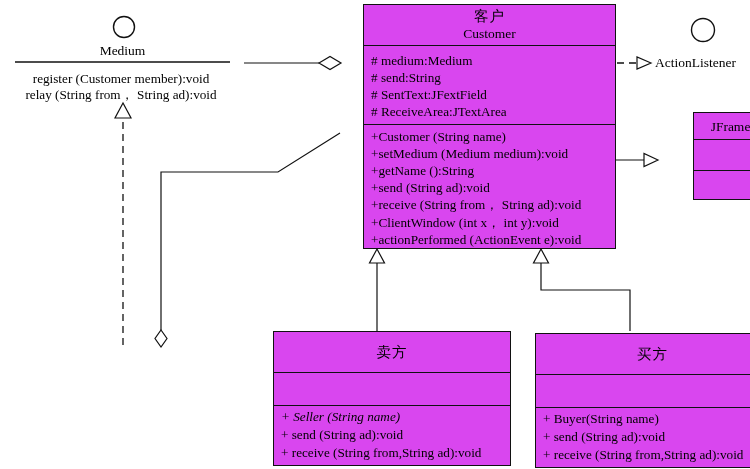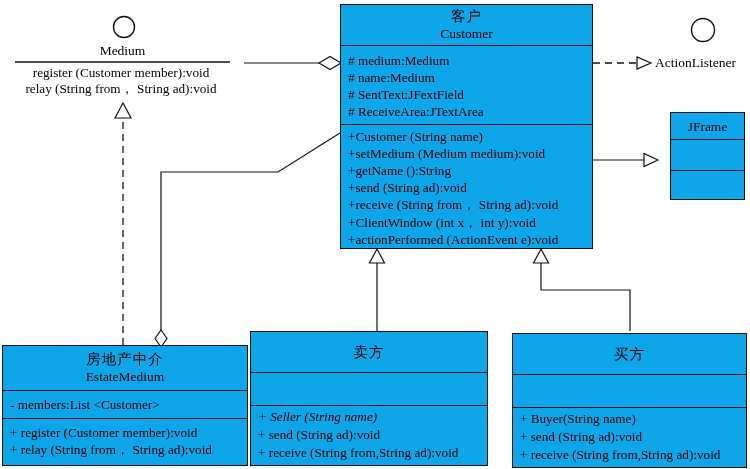--- a/index.html
+++ b/index.html
@@ -3,22 +3,22 @@
 <meta charset="utf-8">
 <style>
   html,body{margin:0;padding:0;background:#ffffff;}
   .diagram{
     position:relative;width:750px;height:469px;background:#fff;
     font-family:"Liberation Serif","DejaVu Serif",serif;
     color:#000;overflow:hidden;
   }
   .overlay{position:absolute;left:0;top:0;width:750px;height:469px;}
   .uml-class{
-    position:absolute;border:1.4px solid #111;background:#0ea5e9;
-    display:flex;flex-direction:column;box-sizing:border-box;
+    position:absolute;border:1.4px solid #111;background:#d946ef;
+    display:flex;flex-direction:column;box-sizing:border-box;margin-left:23px;
   }
   .uml-title{
     border-bottom:1.2px solid #111;text-align:center;box-sizing:border-box;
     display:flex;flex-direction:column;justify-content:center;
   }
   .uml-title .cn{font-size:14.5px;line-height:17px;letter-spacing:1px;}
   .uml-title .en{font-size:13.5px;line-height:17px;}
   .uml-attrs{border-bottom:1.2px solid #111;box-sizing:border-box;}
   .uml-attrs,.uml-methods{padding:3px 0 0 7px;}
   .m-line{font-size:13.2px;line-height:17px;white-space:nowrap;}
@@ -55,36 +55,36 @@
 
     <line x1="377" y1="331" x2="377" y2="263" stroke="#111" stroke-width="1.2"></line>
     <polygon points="377,249 369.5,263 384.5,263" fill="#fff" stroke="#111" stroke-width="1.2"></polygon>
 
     <polyline points="630,331 630,290 541,290 541,263" fill="none" stroke="#111" stroke-width="1.2"></polyline>
     <polygon points="541,249 533.5,263 548.5,263" fill="#fff" stroke="#111" stroke-width="1.2"></polygon>
   </svg>
 
   <div>
     <div class="lollipop-name" style="left:20px;top:43px;width:205px;">Medium</div>
-    <div class="lollipop-ops" style="left:2px;top:65px;width:238px;">
+    <div class="lollipop-ops" style="left:2px;top:71px;width:238px;">
       <div class="m-line" style="line-height:16px;">register (Customer member):void</div>
       <div class="m-line" style="line-height:16px;">relay (String from， String ad):void</div>
     </div>
   </div>
 
   <div class="lollipop-name" style="left:655px;top:55px;width:95px;text-align:left;">ActionListener</div>
 
   <div class="uml-class customer" style="left:340px;top:4px;width:253px;height:245px;">
     <div class="uml-title" style="height:41px;">
       <div class="cn">客户</div>
       <div class="en">Customer</div>
     </div>
     <div class="uml-attrs" style="height:79px;padding-top:6px;">
       <div class="m-line"># medium:Medium</div>
-      <div class="m-line"># name:Medium</div>
+      <div class="m-line"># send:String</div>
       <div class="m-line"># SentText:JFextField</div>
       <div class="m-line"># ReceiveArea:JTextArea</div>
     </div>
     <div class="uml-methods">
       <div class="m-line">+Customer (String name)</div>
       <div class="m-line">+setMedium (Medium medium):void</div>
       <div class="m-line">+getName ():String</div>
       <div class="m-line">+send (String ad):void</div>
       <div class="m-line">+receive (String from， String ad):void</div>
       <div class="m-line">+ClientWindow (int x， int y):void</div>
@@ -93,33 +93,20 @@
   </div>
 
   <div class="uml-class" style="left:670px;top:112px;width:75px;height:88px;">
     <div class="uml-title" style="height:27px;">
       <div class="en">JFrame</div>
     </div>
     <div class="uml-attrs" style="height:31px;"></div>
     <div class="uml-methods"></div>
   </div>
 
-  <div class="uml-class" style="left:2px;top:345px;width:246px;height:121px;">
-    <div class="uml-title" style="height:45px;">
-      <div class="cn">房地产中介</div>
-      <div class="en">EstateMedium</div>
-    </div>
-    <div class="uml-attrs" style="height:28px;padding-top:0;display:flex;align-items:center;">
-      <div class="m-line">- members:List &lt;Customer&gt;</div>
-    </div>
-    <div class="uml-methods" style="padding-top:5px;">
-      <div class="m-line">+ register (Customer member):void</div>
-      <div class="m-line">+ relay (String from， String ad):void</div>
-    </div>
-  </div>
 
   <div class="uml-class" style="left:250px;top:331px;width:238px;height:135px;">
     <div class="uml-title" style="height:41px;">
       <div class="cn">卖方</div>
     </div>
     <div class="uml-attrs" style="height:33px;"></div>
     <div class="uml-methods" style="padding-top:2px;line-height:18px;">
       <div class="m-line" style="line-height:18px;font-style:italic;">+ Seller (String name)</div>
       <div class="m-line" style="line-height:18px;">+ send (String ad):void</div>
       <div class="m-line" style="line-height:18px;">+ receive (String from,String ad):void</div>

